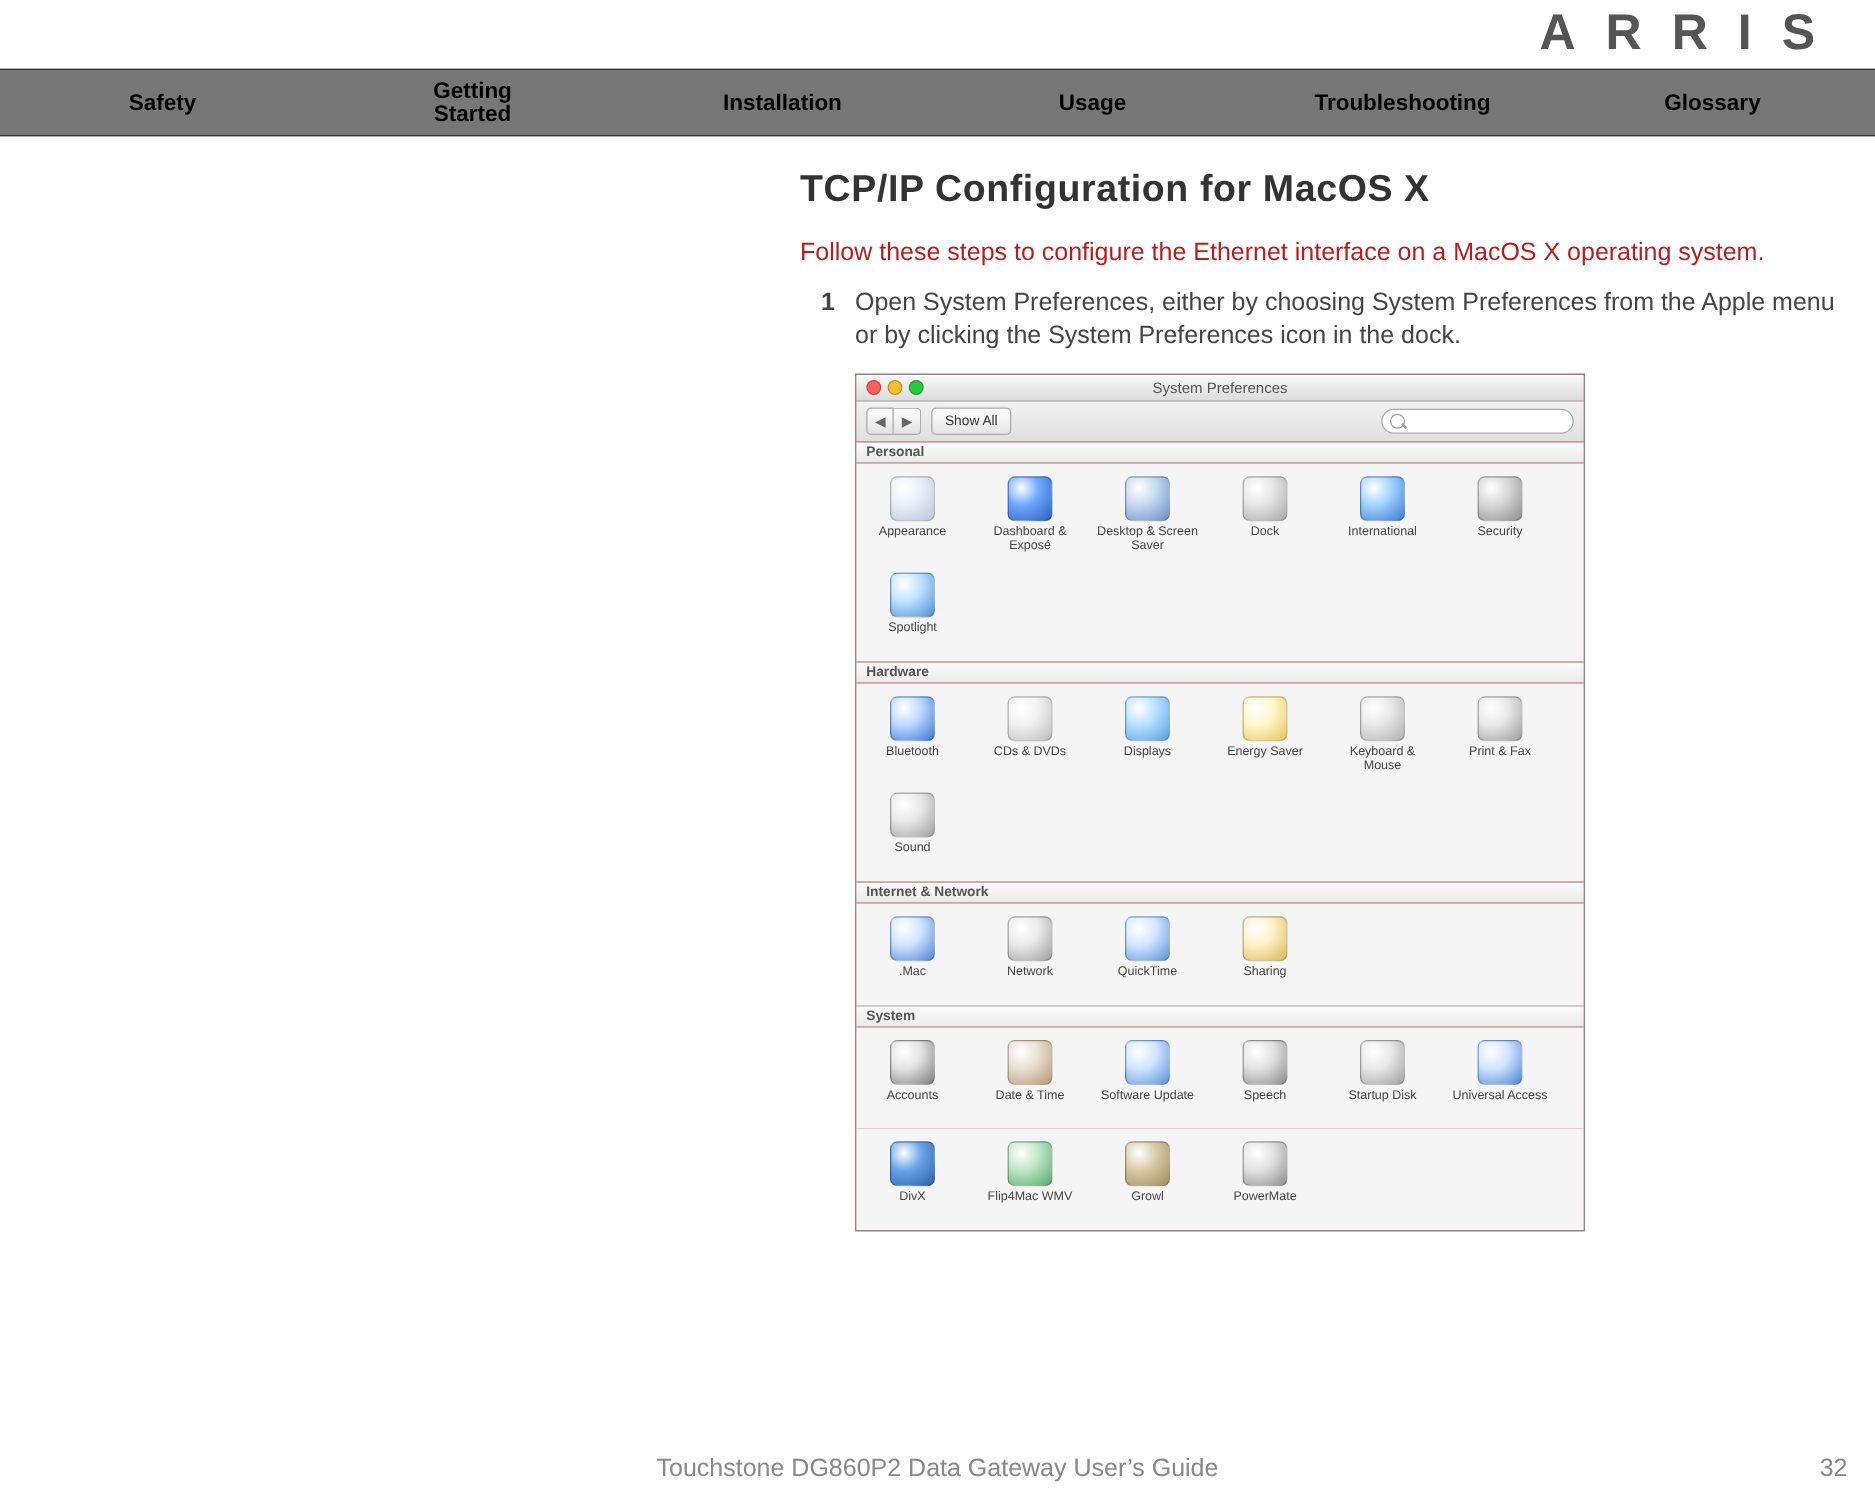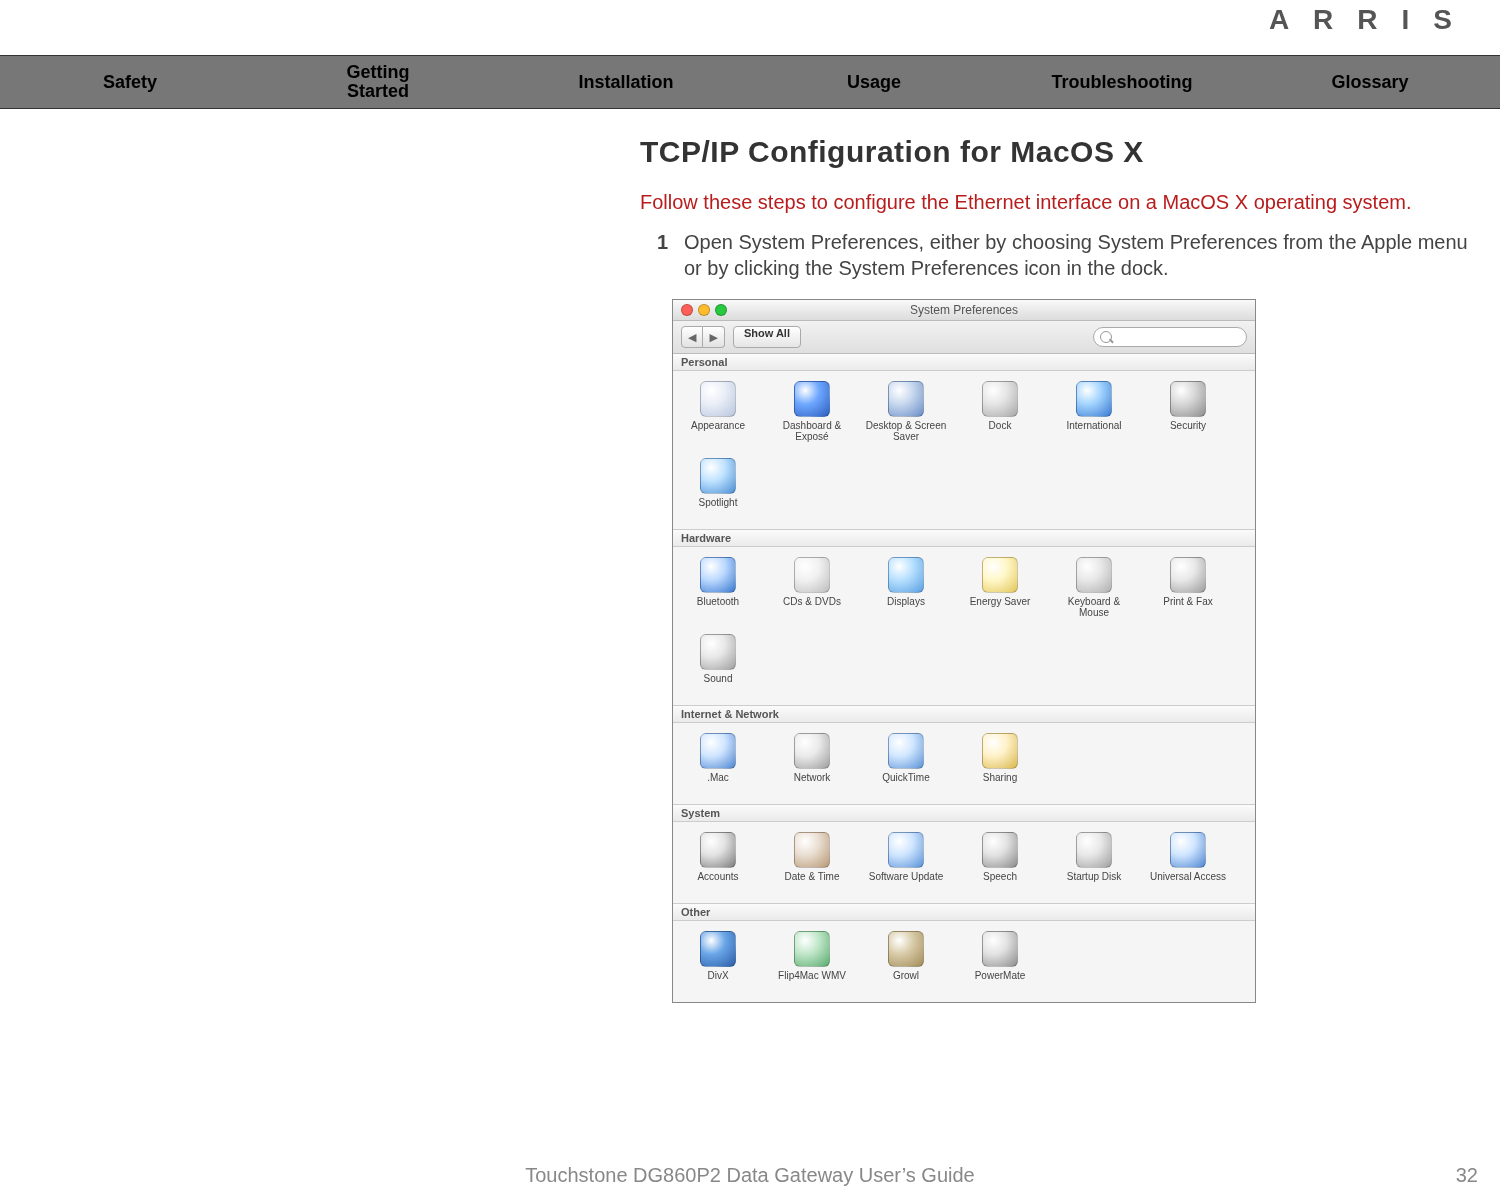--- a/index.html
+++ b/index.html
@@ -10,21 +10,21 @@
     color: #222;
     background: #fff;
     position: relative;
     overflow: hidden;
   }
   .brand {
     position: absolute;
     right: 24px;
     top: 4px;
     font-family: Verdana, Geneva, sans-serif;
-    font-size: 28px;
+    font-size: 40px;
     font-weight: 700;
     color: #555;
     letter-spacing: 24px;
   }
   .nav {
     position: absolute;
     left: 0;
     right: 0;
     top: 55px;
     height: 52px;
@@ -71,21 +71,21 @@
     line-height: 1.3;
     color: #444;
   }
   .step .num { font-weight: 700; width: 28px; text-align: right; }
   .step .txt { flex: 1; }
 
   
   .sp-window {
     position: relative;
     margin-top: 18px;
-    margin-left: 32px;
+    margin-left: 44px;
     width: 582px;
     border: 1px solid #888;
     background: #b91c1c;
     font-family: "Lucida Grande", Arial, sans-serif;
     font-size: 11px;
     color: #333;
   }
   .sp-titlebar {
     height: 20px;
     background: linear-gradient(#f9f9f9,#dcdcdc);
@@ -132,22 +132,22 @@
   }
   .tb-seg .tb-btn:first-child{ border-radius: 4px 0 0 4px; }
   .tb-seg .tb-btn:last-child{ border-radius: 0 4px 4px 0; border-left:none;}
   .tb-showall {
     height: 20px;
     border:1px solid #aaa;
     border-radius: 4px;
     padding: 0 10px;
     background: linear-gradient(#fff,#e5e5e5);
     font-size: 11px;
-    font-weight: 700;
-    display:flex; align-items:flex-start;
+    font-weight: 400;
+    display:flex; align-items:center;
   }
   .tb-spacer{ flex:1; }
   .tb-search {
     width: 140px;
     height: 18px;
     border:1px solid #aaa;
     border-radius: 10px;
     background: #fff;
     display:flex; align-items:center;
     padding: 0 6px;
@@ -359,21 +359,20 @@
           </div>
           <div class="sp-item">
             <div class="ic" style="--c1: #e8e8e8; --c2: #a0a0a0;"></div>
             <div class="lbl">Startup Disk</div>
           </div>
           <div class="sp-item">
             <div class="ic" style="--c1: #cfe5ff; --c2: #4f86d2;"></div>
             <div class="lbl">Universal Access</div>
           </div>
         </div>
-        <div class="sp-section-title">Other</div>
         <div class="sp-grid">
           <div class="sp-item">
             <div class="ic" style="--c1: #6aa6e8; --c2: #2c5ea8;"></div>
             <div class="lbl">DivX</div>
           </div>
           <div class="sp-item">
             <div class="ic" style="--c1: #bfe6c8; --c2: #5bab6e;"></div>
             <div class="lbl">Flip4Mac WMV</div>
           </div>
           <div class="sp-item">

